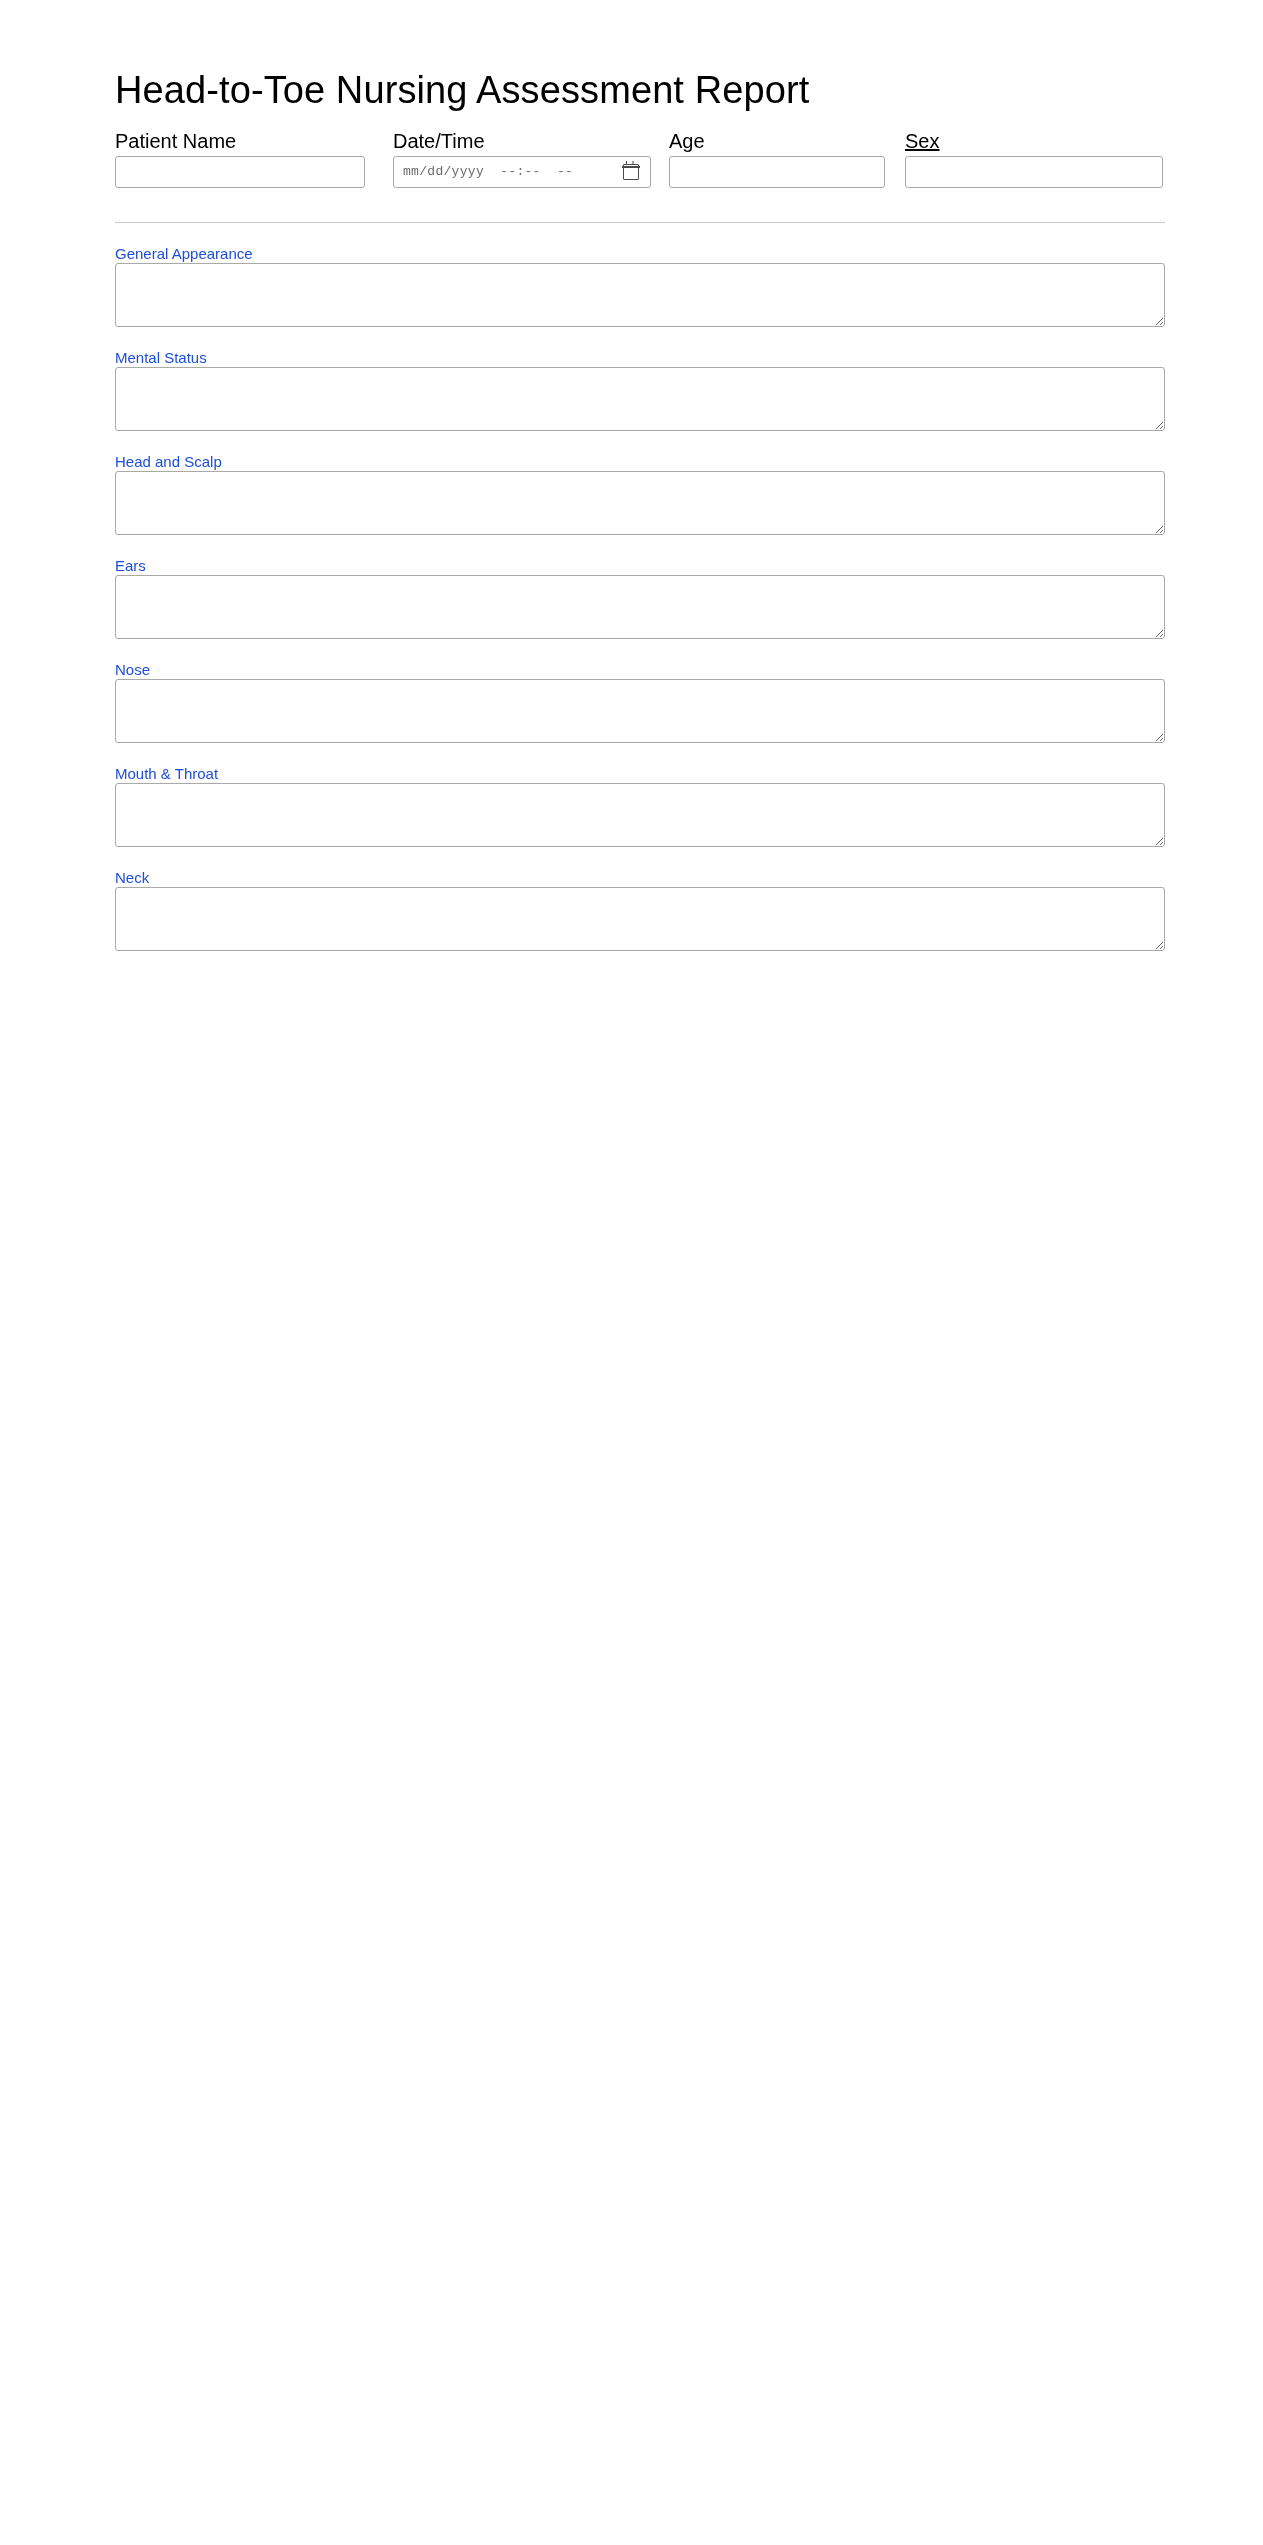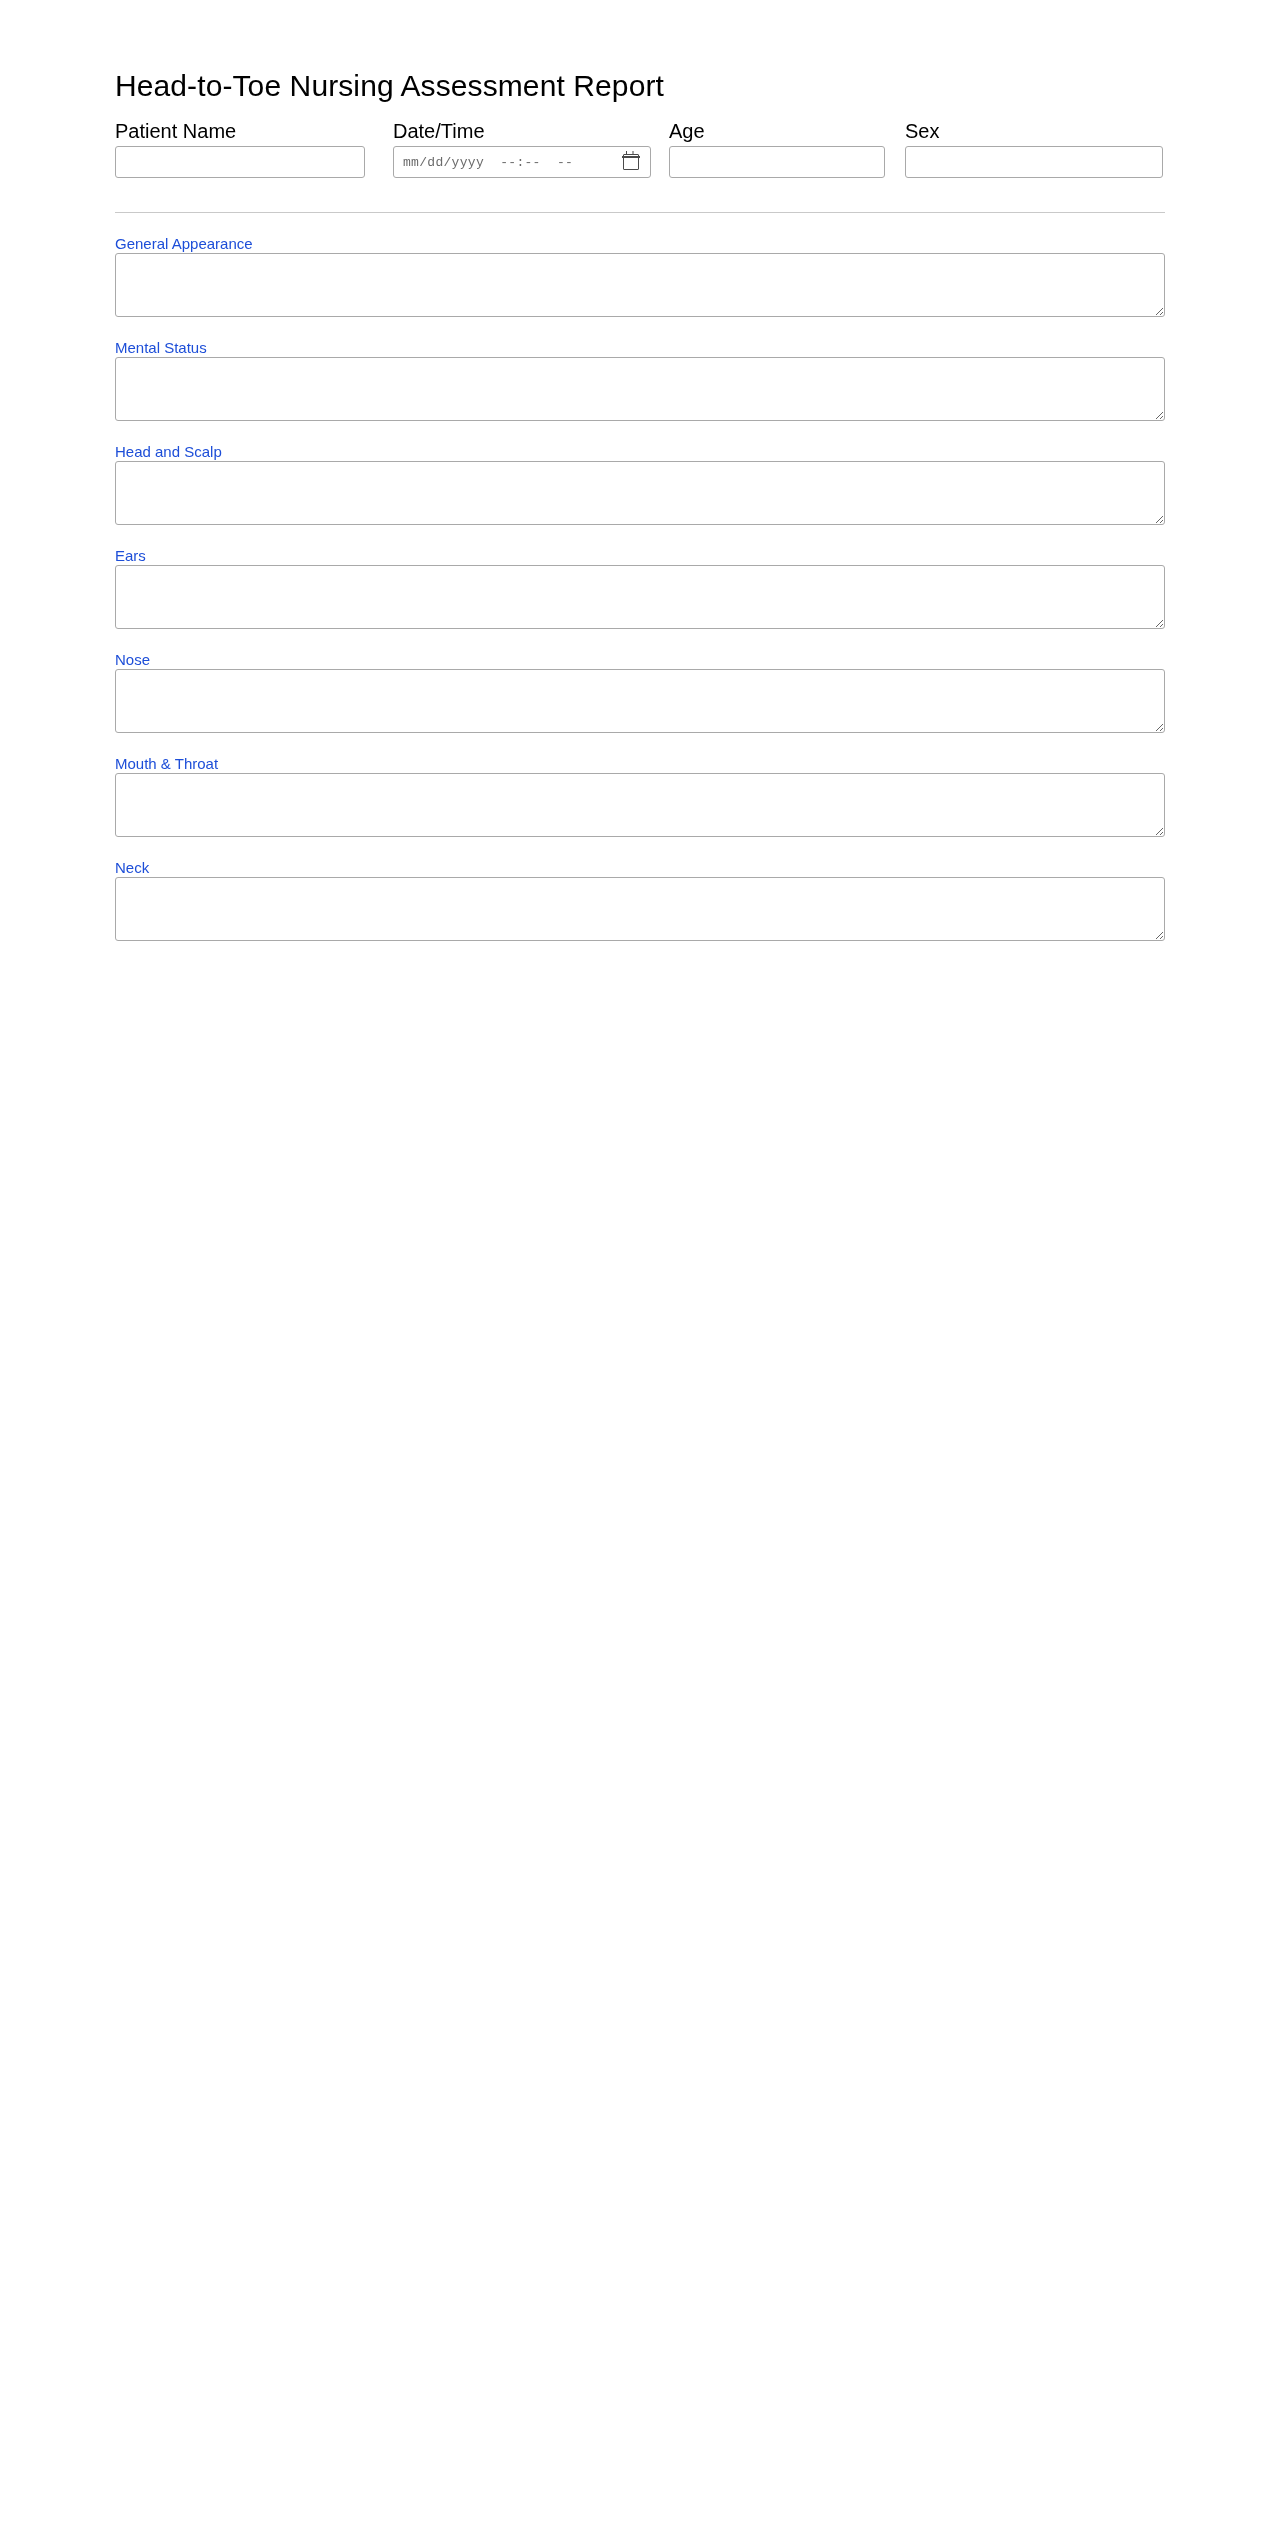--- a/index.html
+++ b/index.html
@@ -19,21 +19,21 @@
     min-height: 2545px;
     box-sizing: border-box;
     padding: 68px 0 0 0;
     background: #ffffff;
   }
   .content {
     margin-left: 115px;
     width: 1050px;
   }
   h1.report-title {
-    font-size: 30px;
+    font-size: 38px;
     font-weight: normal;
     line-height: 1.2;
     margin: 0 0 18px 0;
     letter-spacing: 0.1px;
     color: #000;
   }
   .patient-row {
     display: flex;
     flex-direction: row;
     align-items: flex-start;
@@ -62,21 +62,21 @@
     color: #000;
     outline: none;
     gap: 8px;
   }
   .field-name   { width: 250px; margin-right: 28px; }
   .field-name   .text-input { width: 250px; }
   .field-date   { width: 258px; margin-right: 18px; }
   .field-date   .text-input { width: 258px; }
   .field-age    { width: 216px; margin-right: 20px; }
   .field-age    .text-input { width: 216px; }
-  .field-sex    { width: 258px; }
+  .field-sex    { width: 258px; text-decoration: underline; }
   .field-sex    .text-input { width: 258px; }
 
   .datetime-input {
     font-family: "Liberation Mono", monospace;
     font-size: 13px;
     letter-spacing: 0.3px;
     color: #6b6b6b;
     display: flex;
     align-items: center;
     justify-content: space-between;

